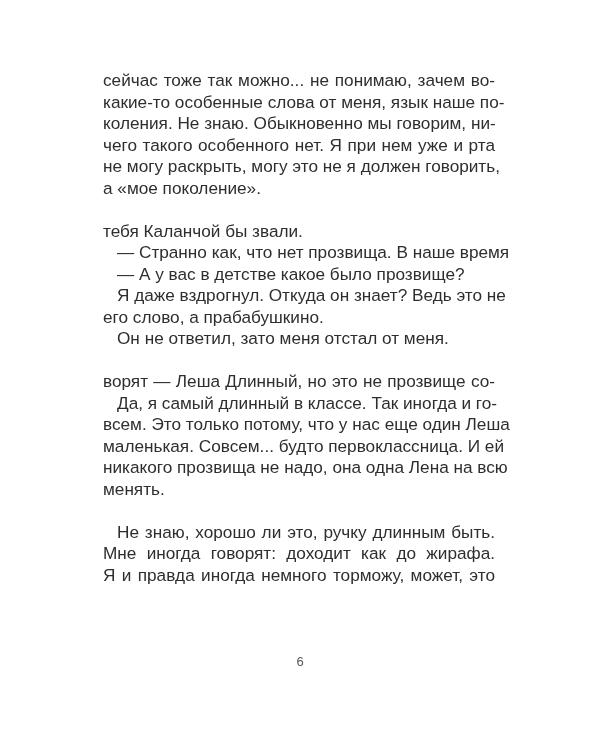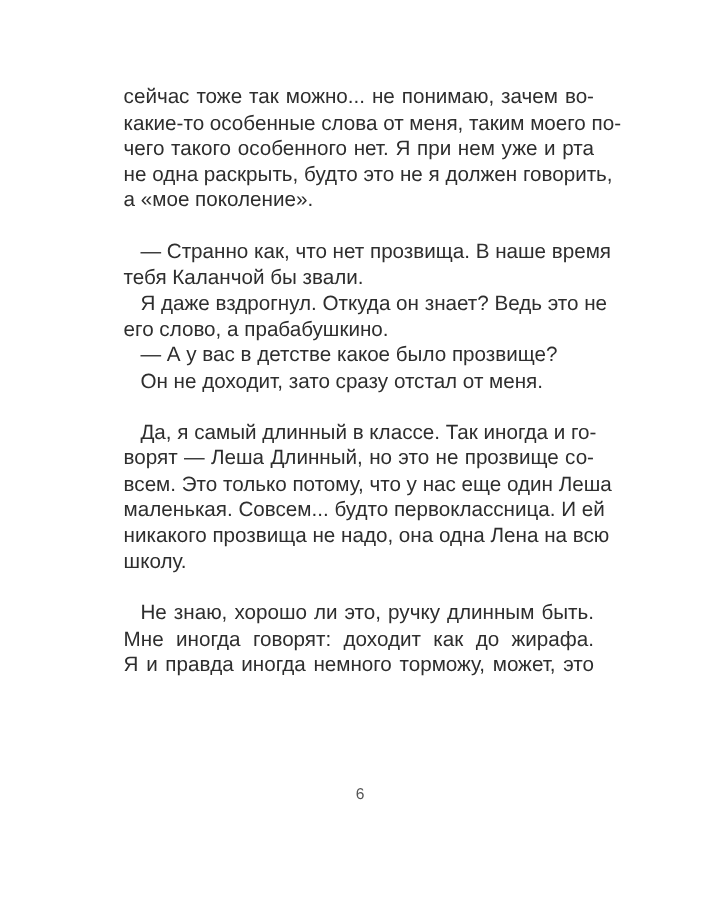--- a/index.html
+++ b/index.html
@@ -59,55 +59,56 @@
     }
   </style>
 </head>
 <body>
 
 <div class="page">
   <div class="text-block">
 
     <div>
       <span class="line">сейчас тоже так можно... не понимаю, зачем во-</span>
-      <span class="line">какие-то особенные слова от меня, таким моего по-</span>
+      <span class="line">какие-то особенные слова от меня, язык наше по-</span>
+      <span class="line">коления. Не знаю. Обыкновенно мы говорим, ни-</span>
       <span class="line">чего такого особенного нет. Я при нем уже и рта</span>
-      <span class="line">не одна раскрыть, будто это не я должен говорить,</span>
+      <span class="line">не могу раскрыть, могу это не я должен говорить,</span>
       <span class="line last">а «мое поколение».</span>
     </div>
 
     <span class="para-gap"></span>
 
     <div>
+      <span class="line last">тебя Каланчой бы звали.</span>
       <span class="line indent">— Странно как, что нет прозвища. В наше время</span>
-      <span class="line last">тебя Каланчой бы звали.</span>
+    </div>
+
+    <div>
+      <span class="line indent last">— А у вас в детстве какое было прозвище?</span>
     </div>
 
     <div>
       <span class="line indent">Я даже вздрогнул. Откуда он знает? Ведь это не</span>
       <span class="line last">его слово, а прабабушкино.</span>
     </div>
 
     <div>
-      <span class="line indent last">— А у вас в детстве какое было прозвище?</span>
-    </div>
-
-    <div>
-      <span class="line indent last">Он не доходит, зато сразу отстал от меня.</span>
+      <span class="line indent last">Он не ответил, зато меня отстал от меня.</span>
     </div>
 
     <span class="para-gap"></span>
 
     <div>
+      <span class="line">ворят — Леша Длинный, но это не прозвище со-</span>
       <span class="line indent">Да, я самый длинный в классе. Так иногда и го-</span>
-      <span class="line">ворят — Леша Длинный, но это не прозвище со-</span>
       <span class="line">всем. Это только потому, что у нас еще один Леша</span>
       <span class="line">маленькая. Совсем... будто первоклассница. И ей</span>
       <span class="line">никакого прозвища не надо, она одна Лена на всю</span>
-      <span class="line last">школу.</span>
+      <span class="line last">менять.</span>
     </div>
 
     <span class="para-gap"></span>
 
     <div>
       <span class="line indent">Не знаю, хорошо ли это, ручку длинным быть.</span>
       <span class="line">Мне иногда говорят: доходит как до жирафа.</span>
       <span class="line">Я и правда иногда немного торможу, может, это</span>
     </div>
 

